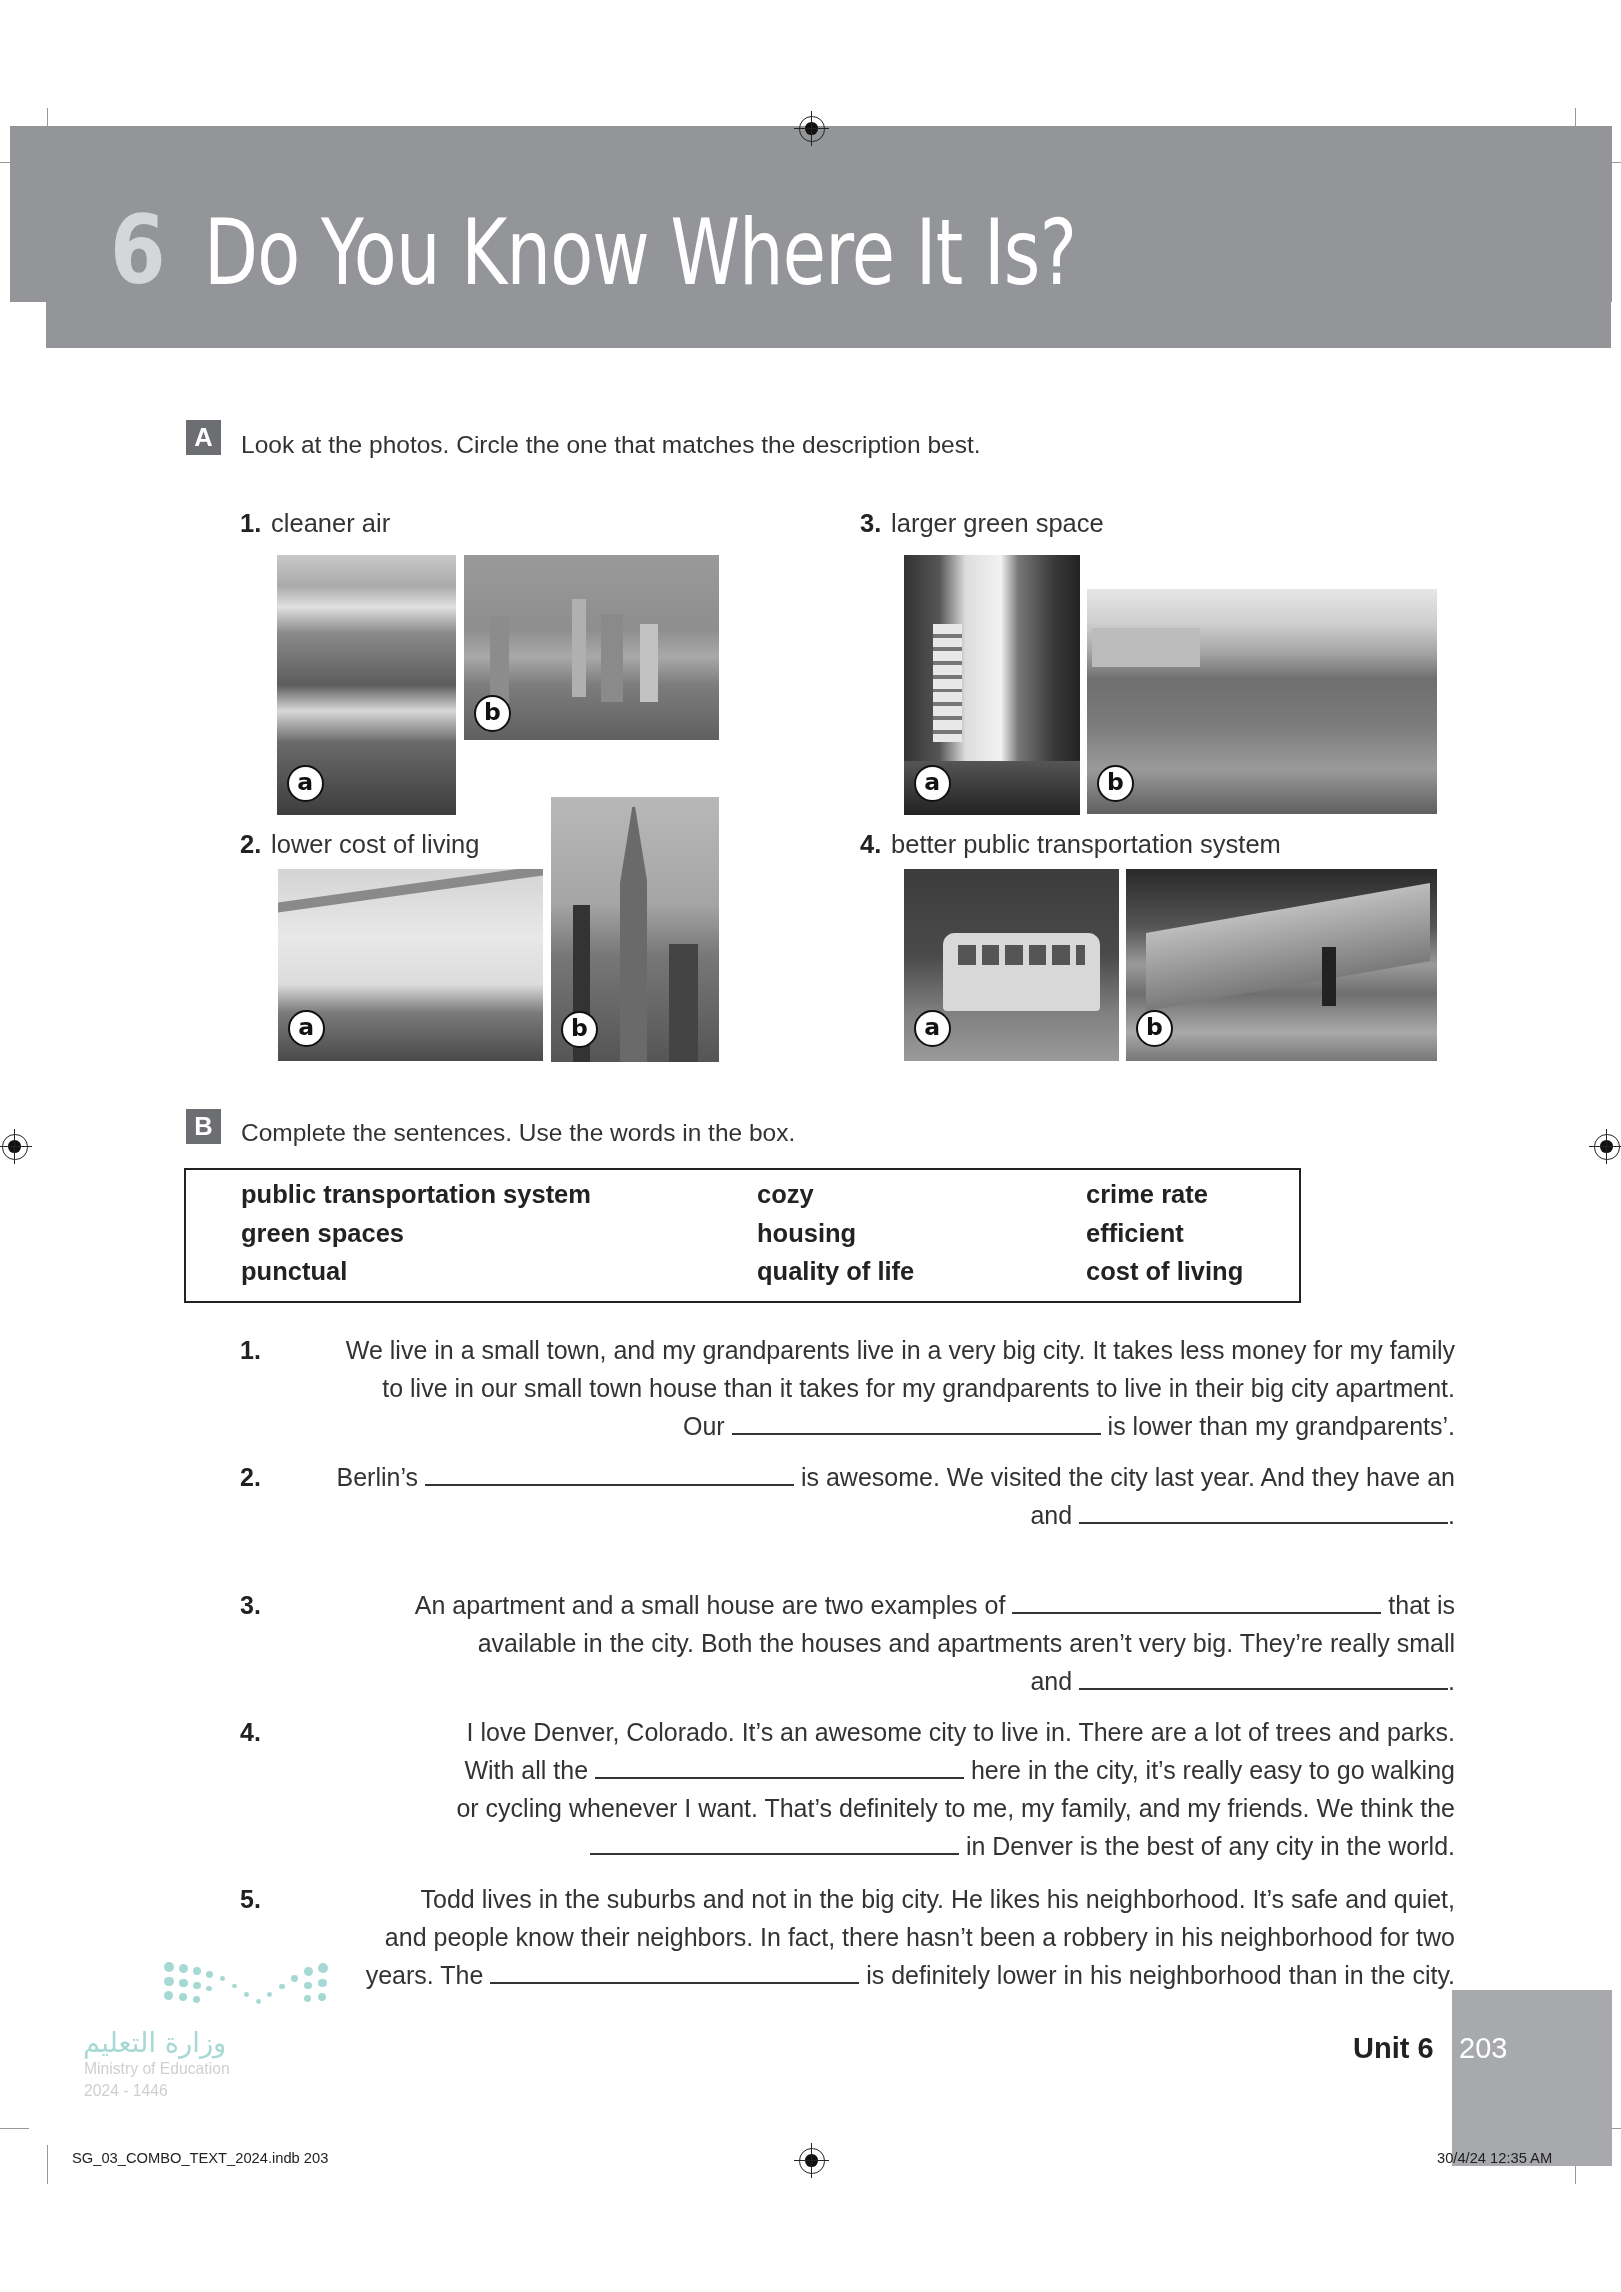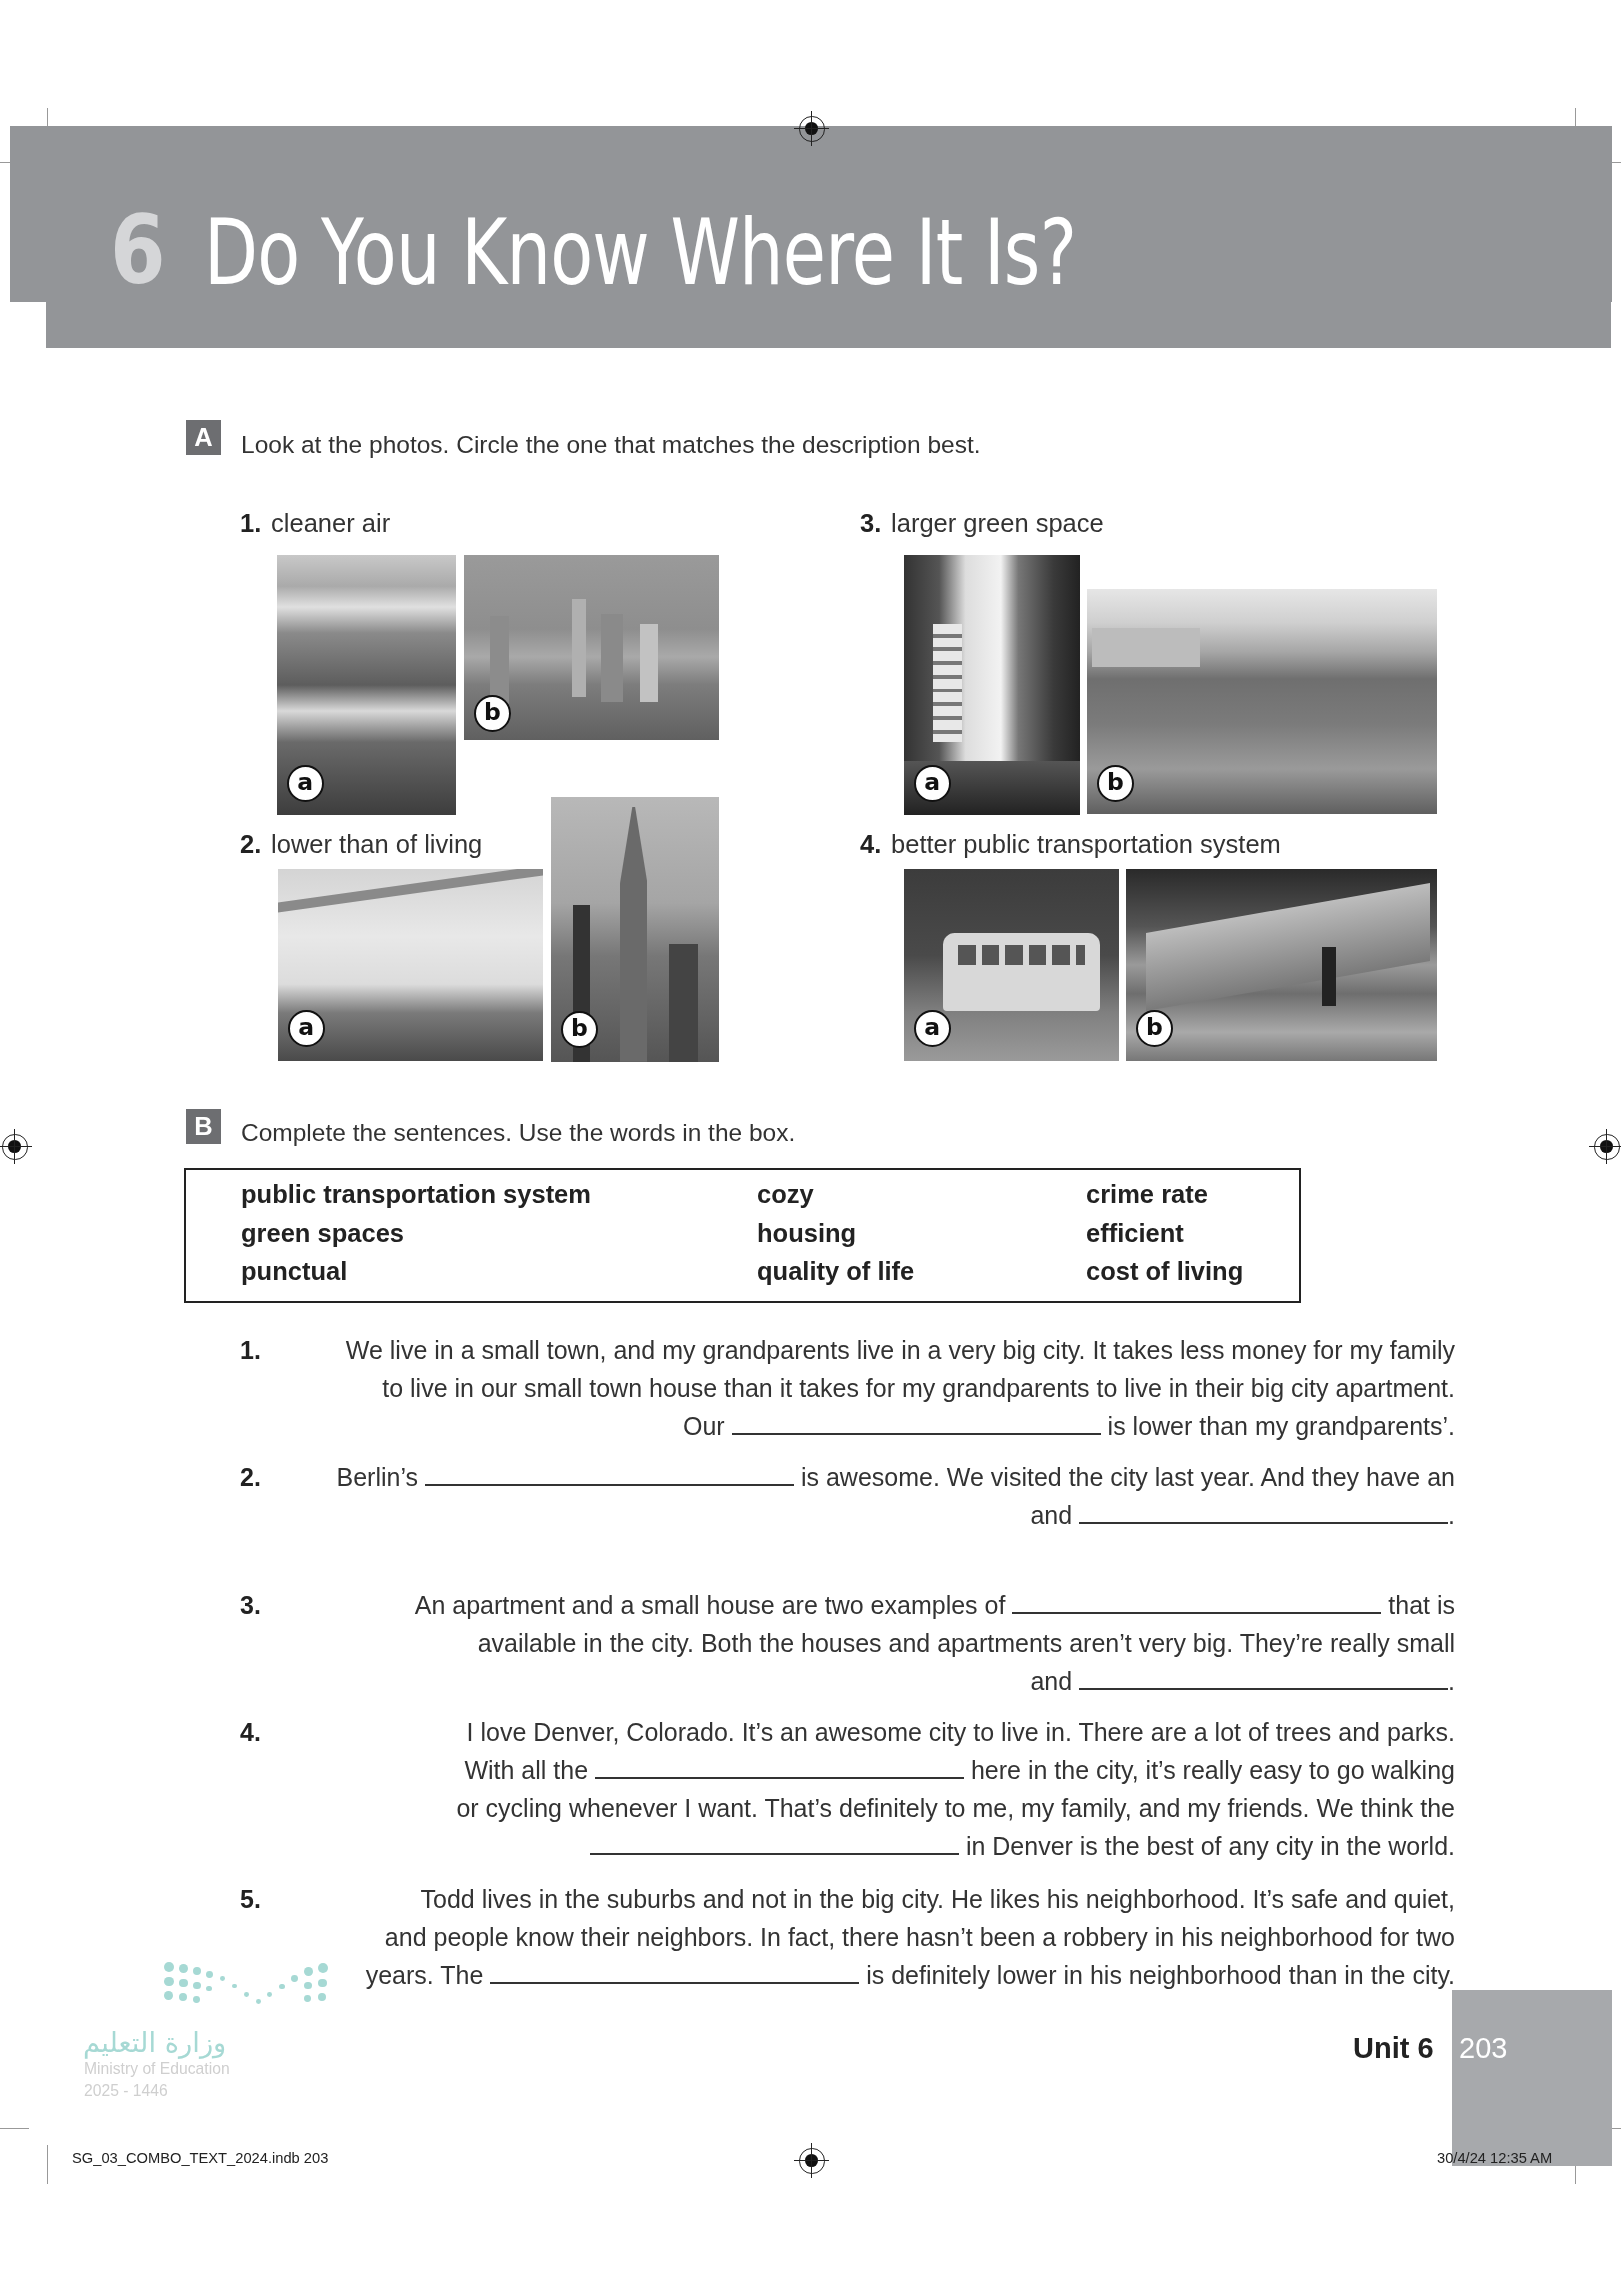--- a/index.html
+++ b/index.html
@@ -92,21 +92,21 @@
 </div>
 <div class="photo" style="left:464px;top:555px;width:255px;height:185px;background:linear-gradient(180deg,#9a9a9a 0%,#8e8e8e 40%,#a9a9a9 55%,#7d7d7d 70%,#606060 100%);">
   <div style="position:absolute;left:108px;top:44px;width:13.7px;height:98px;background:#b0b0b0;"></div>
   <div style="position:absolute;left:137px;top:59px;width:21.6px;height:88px;background:#8a8a8a;"></div>
   <div style="position:absolute;left:176px;top:69px;width:17.6px;height:78px;background:#c2c2c2;"></div>
   <div style="position:absolute;left:25.5px;top:61px;width:19.6px;height:88px;background:#8c8c8c;"></div>
   <div class="photo-circle" style="left:9.8px;top:140px;">b</div>
 </div>
 
 <div class="item-label" style="left:240px;top:830px;">
-  <b>2.</b><span>lower than of living</span>
+  <b>2.</b><span>lower cost of living</span>
 </div>
 <div class="photo" style="left:278px;top:869px;width:265px;height:192px;background:linear-gradient(180deg,#d4d4d4 0%,#e8e8e8 35%,#dcdcdc 60%,#7a7a7a 75%,#4a4a4a 100%);">
   <div style="position:absolute;left:0;top:14.7px;width:265px;height:9.8px;background:#8a8a8a;transform:skewY(-8deg);"></div>
   <div class="photo-circle" style="left:9.8px;top:141px;">a</div>
 </div>
 <div class="photo" style="left:551px;top:797px;width:168px;height:265px;background:linear-gradient(180deg,#b8b8b8 0%,#a5a5a5 40%,#777 60%,#555 100%);">
   <div style="position:absolute;left:69px;top:9.8px;width:27.4px;height:255px;background:#6a6a6a;clip-path:polygon(45% 0,55% 0,100% 30%,100% 100%,0 100%,0 30%);"></div>
   <div style="position:absolute;left:21.6px;top:108px;width:17.6px;height:157px;background:#333;"></div>
   <div style="position:absolute;left:118px;top:147px;width:29px;height:118px;background:#444;"></div>
   <div class="photo-circle" style="left:9.8px;top:214px;">b</div>
@@ -210,21 +210,21 @@
   <div class="dot" style="left:208px;top:14.7px;width:6.9px;height:6.9px;"></div>
   <div class="dot" style="left:221px;top:6.9px;width:8.8px;height:8.8px;"></div>
   <div class="dot" style="left:235px;top:2.9px;width:9.8px;height:9.8px;"></div>
   <div class="dot" style="left:221px;top:21.6px;width:7.8px;height:7.8px;"></div>
   <div class="dot" style="left:235px;top:18.6px;width:8.8px;height:8.8px;"></div>
   <div class="dot" style="left:221px;top:35px;width:6.9px;height:6.9px;"></div>
   <div class="dot" style="left:235px;top:33px;width:7.8px;height:7.8px;"></div>
 </div>
 <div class="moe-arabic">وزارة التعليم</div>
 <div class="moe-en">Ministry of Education</div>
-<div class="moe-year">2025 - 1446</div>
+<div class="moe-year">2024 - 1446</div>
 
 <div class="page-tab"></div>
 <div class="unit-label">Unit 6</div>
 <div class="page-num">203</div>
 
 <div class="slug" style="left:72px;">SG_03_COMBO_TEXT_2024.indb   203</div>
 <div class="slug" style="left:1437px;">30/4/24   12:35 AM</div>
 
 
 </body></html>

